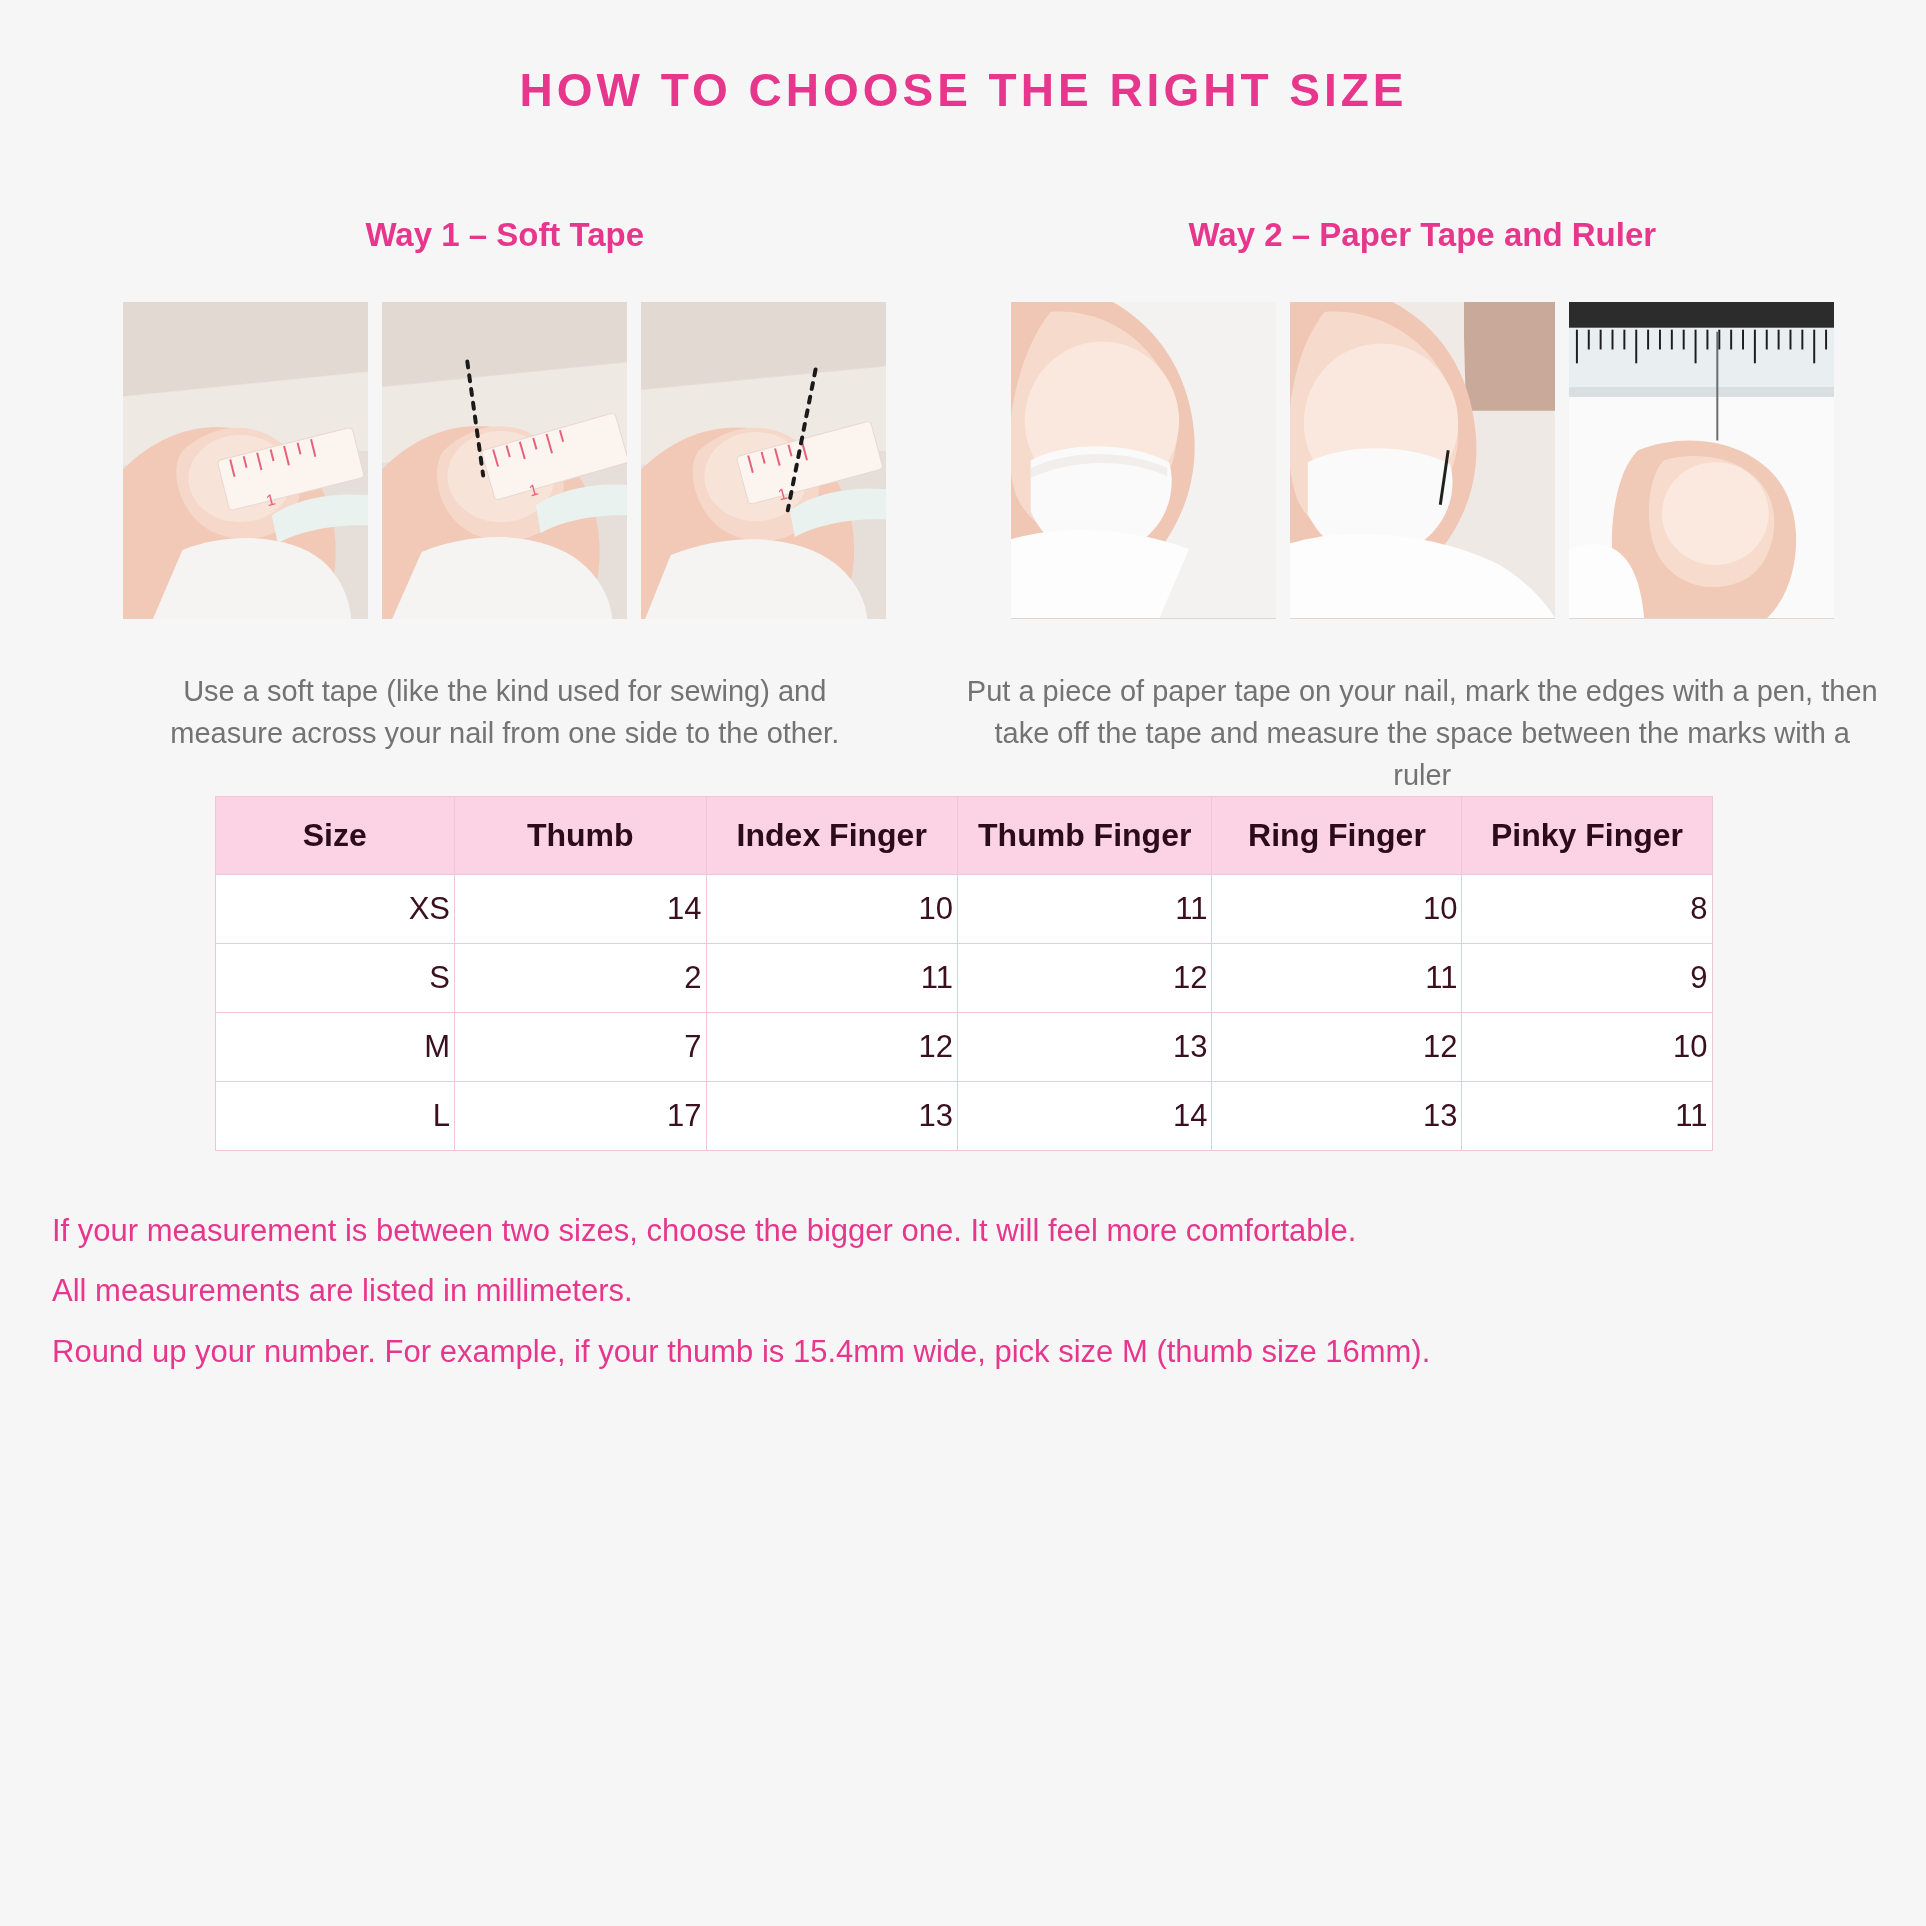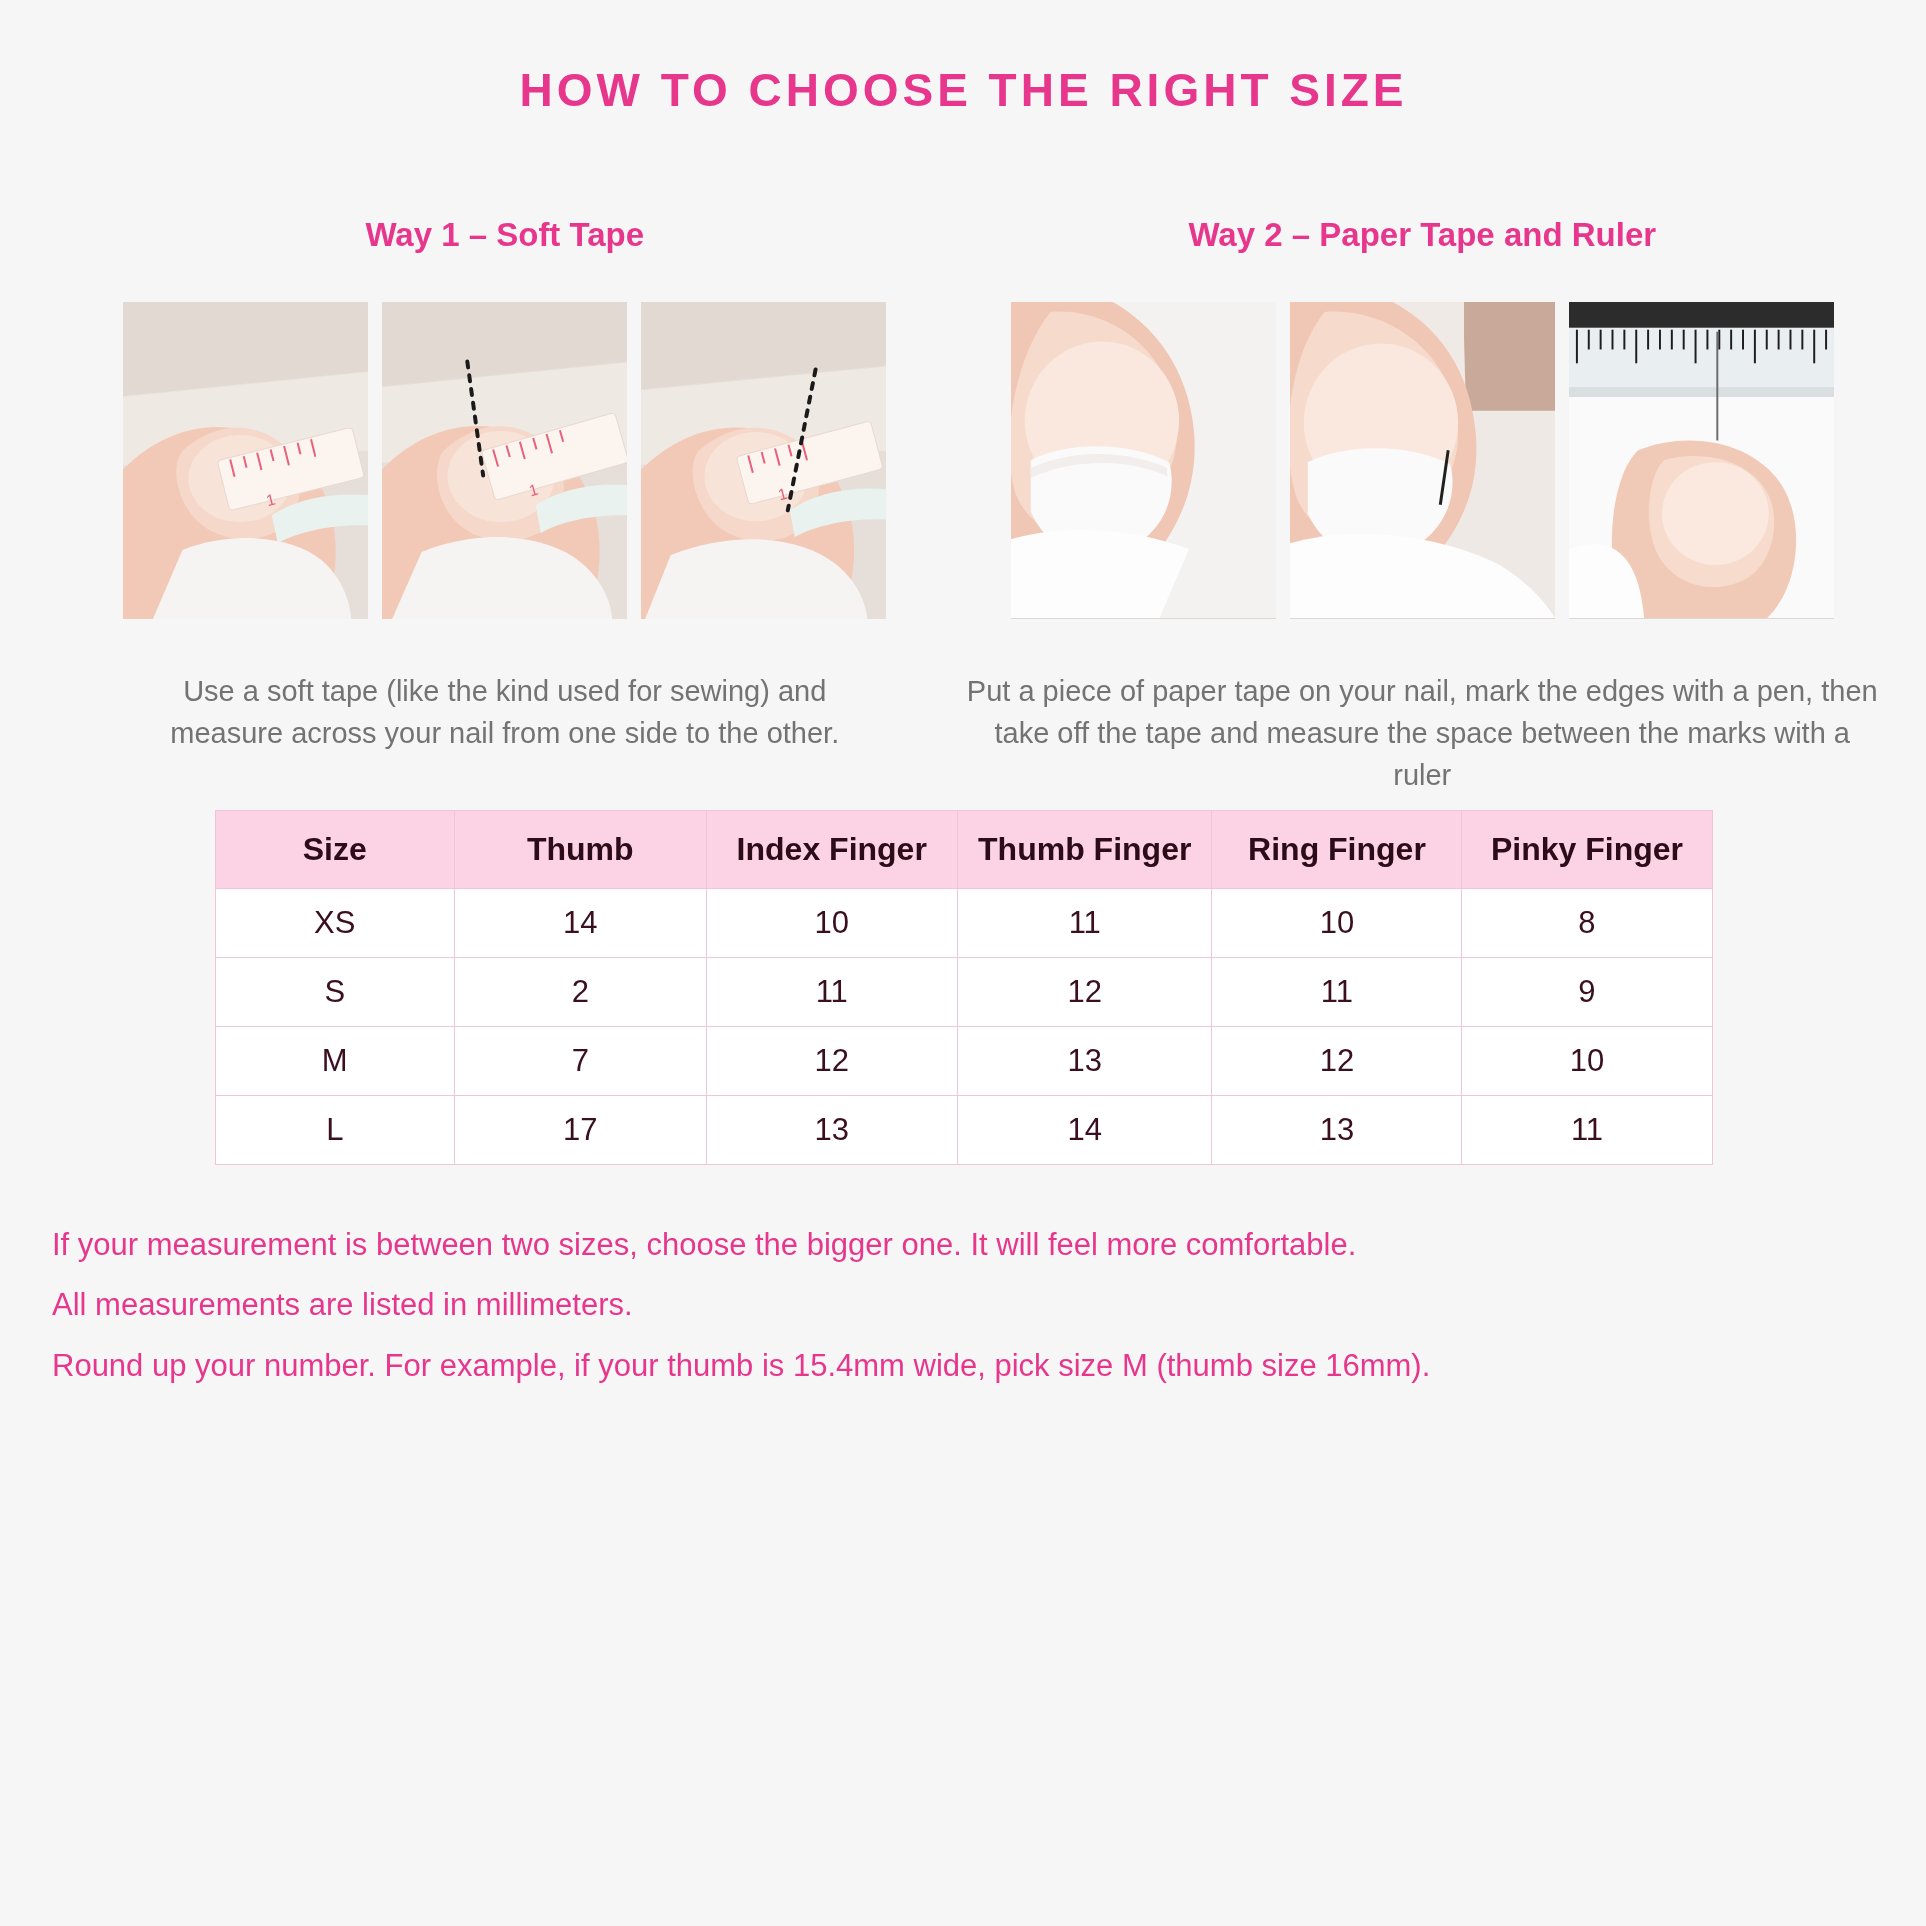--- a/index.html
+++ b/index.html
@@ -88,39 +88,39 @@
   .table-title {
     text-align: center;
     color: #e6378d;
     font-size: 40px;
     font-weight: bold;
     margin: 111px 0 32px 0;
   }
   table.size-table {
     border-collapse: collapse;
     width: 1498px;
-    margin: 14px auto;
+    margin: 0 auto;
     table-layout: fixed;
   }
   table.size-table th {
     background: #fbd3e4;
     color: #2b0c18;
     font-size: 32px;
     font-weight: bold;
     padding: 20px 0;
     border: 1px solid #eec6d8;
     text-align: center;
   }
   table.size-table td {
     background: #ffffff;
     color: #3a0f1f;
     font-size: 31px;
-    padding: 16px 11px;
+    padding: 16px 4px;
     border: 1px solid #eec6d8;
-    text-align: center;
+    text-align: right;
   }
 
   
   .notes {
     margin: 53px auto 0 auto;
     width: 1867px;
     color: #e6378d;
     font-size: 31px;
     line-height: 1.75;
   }

